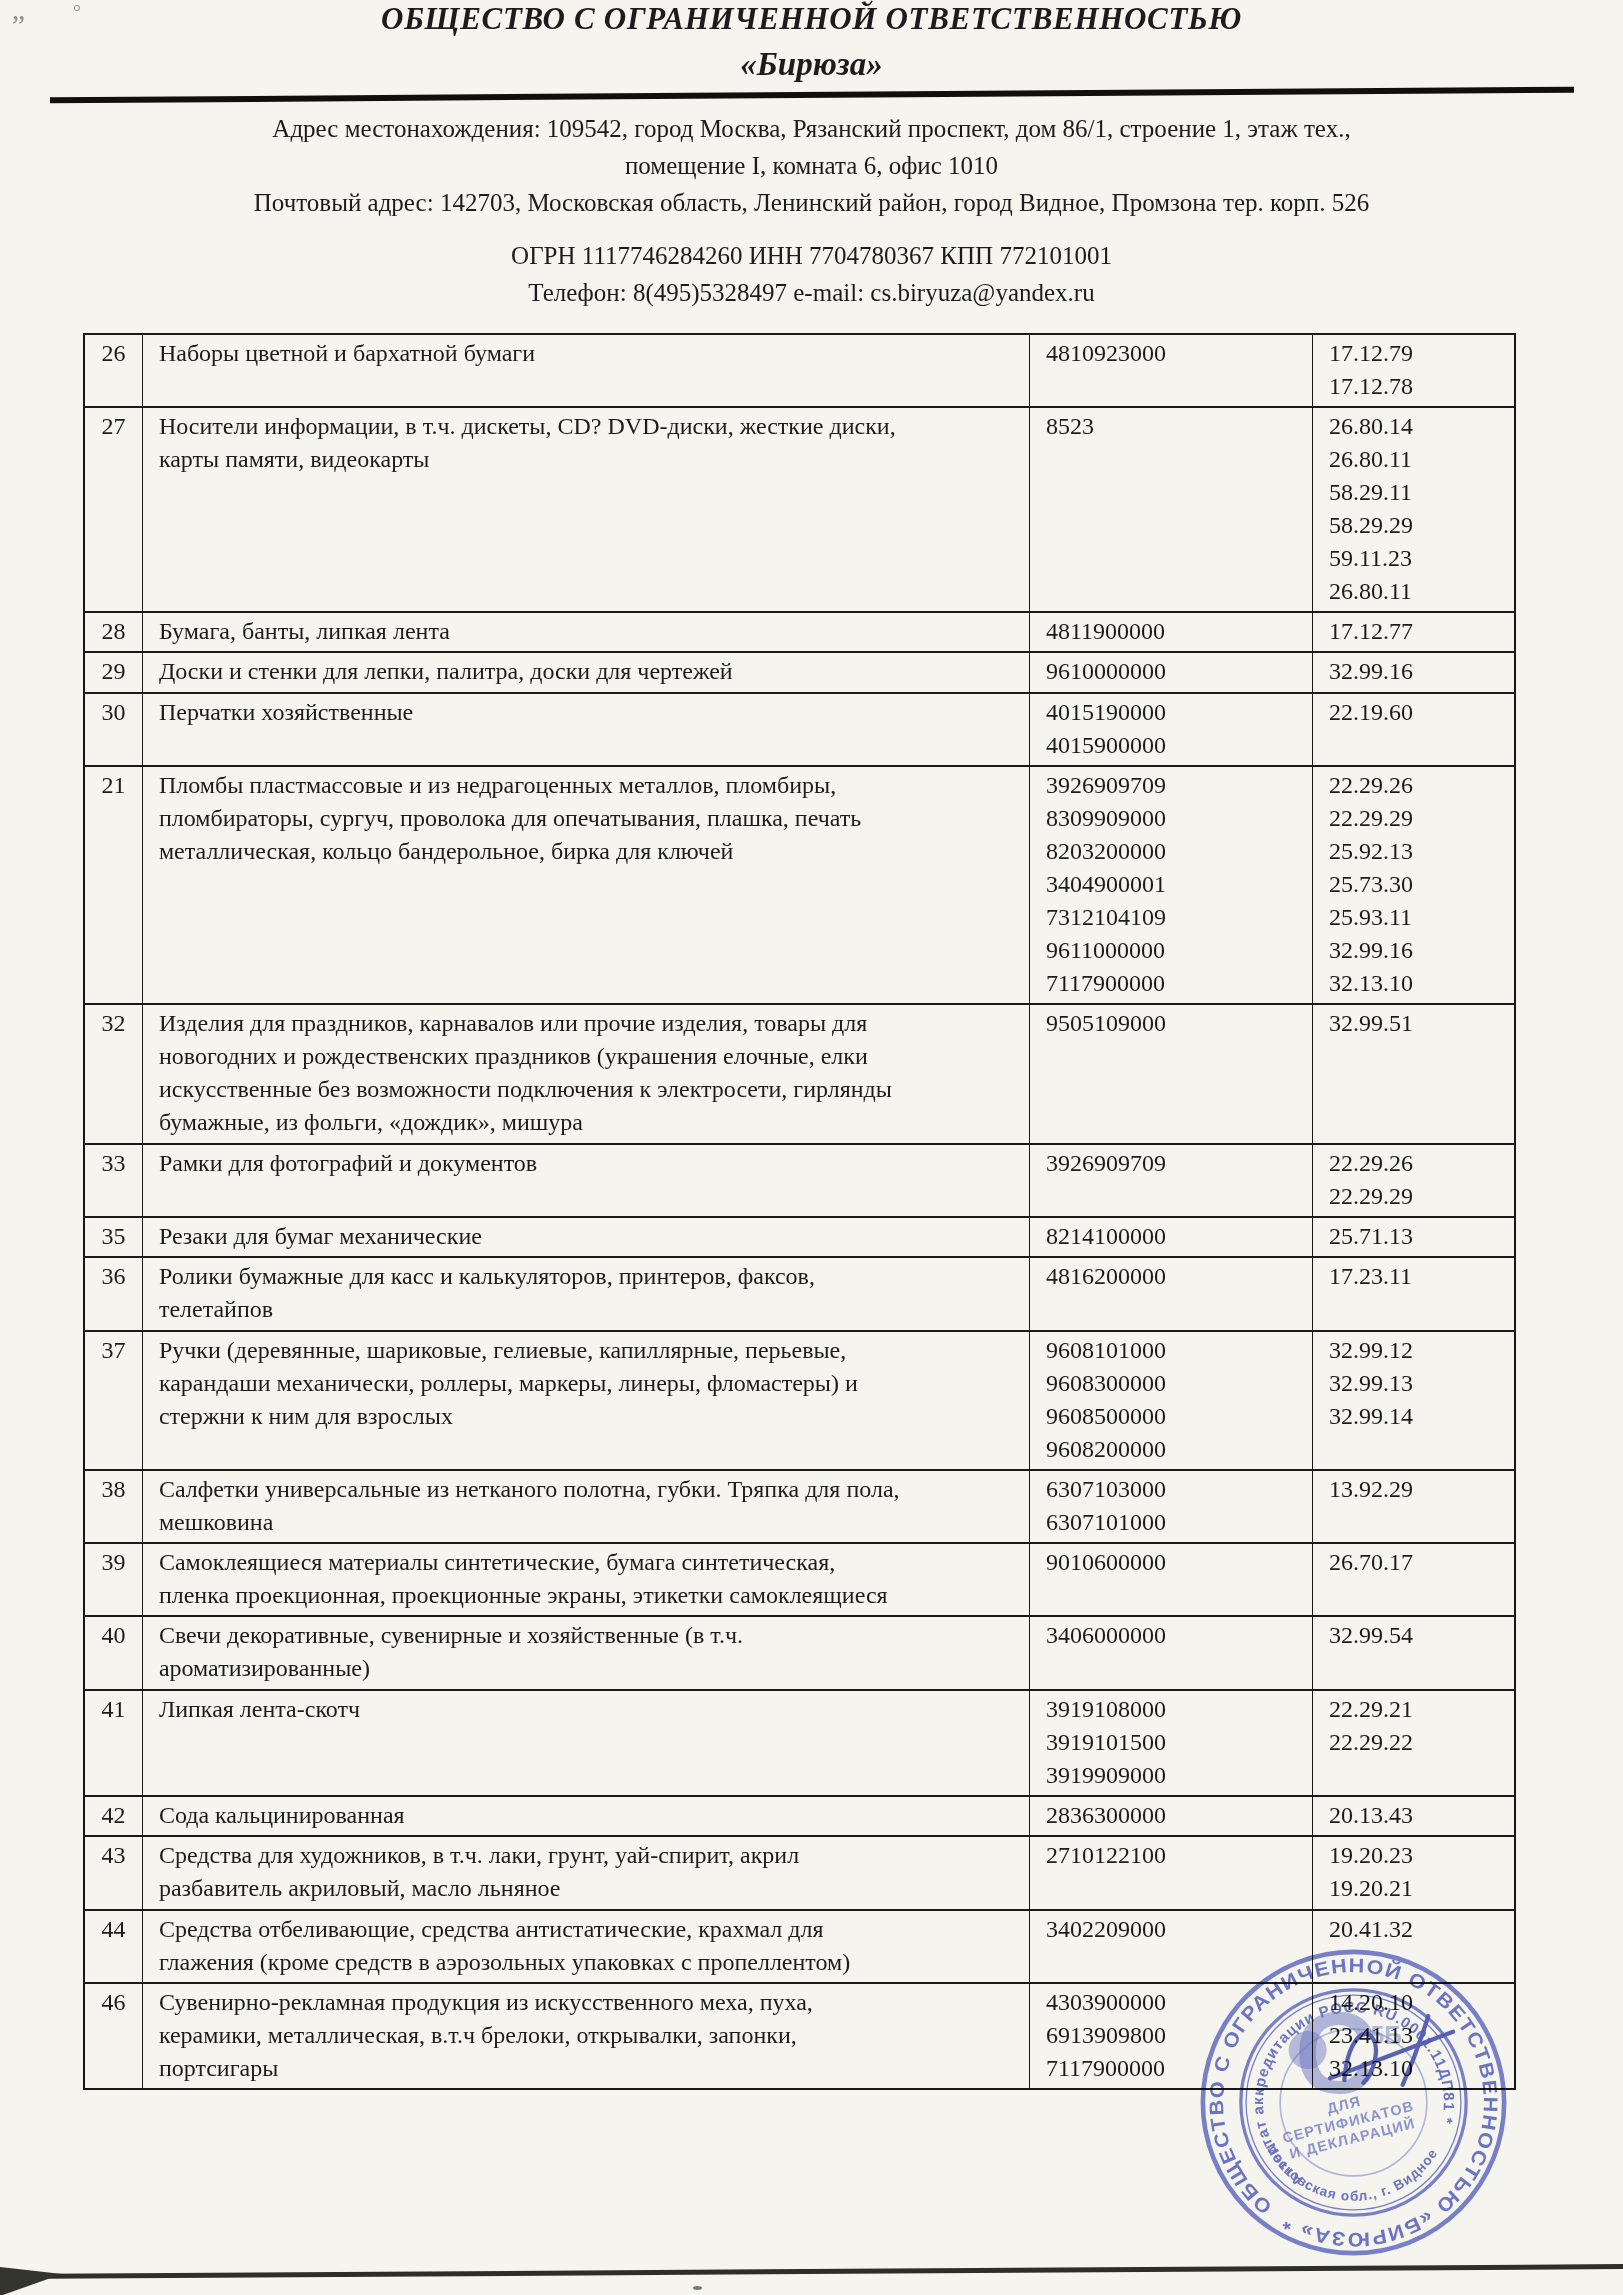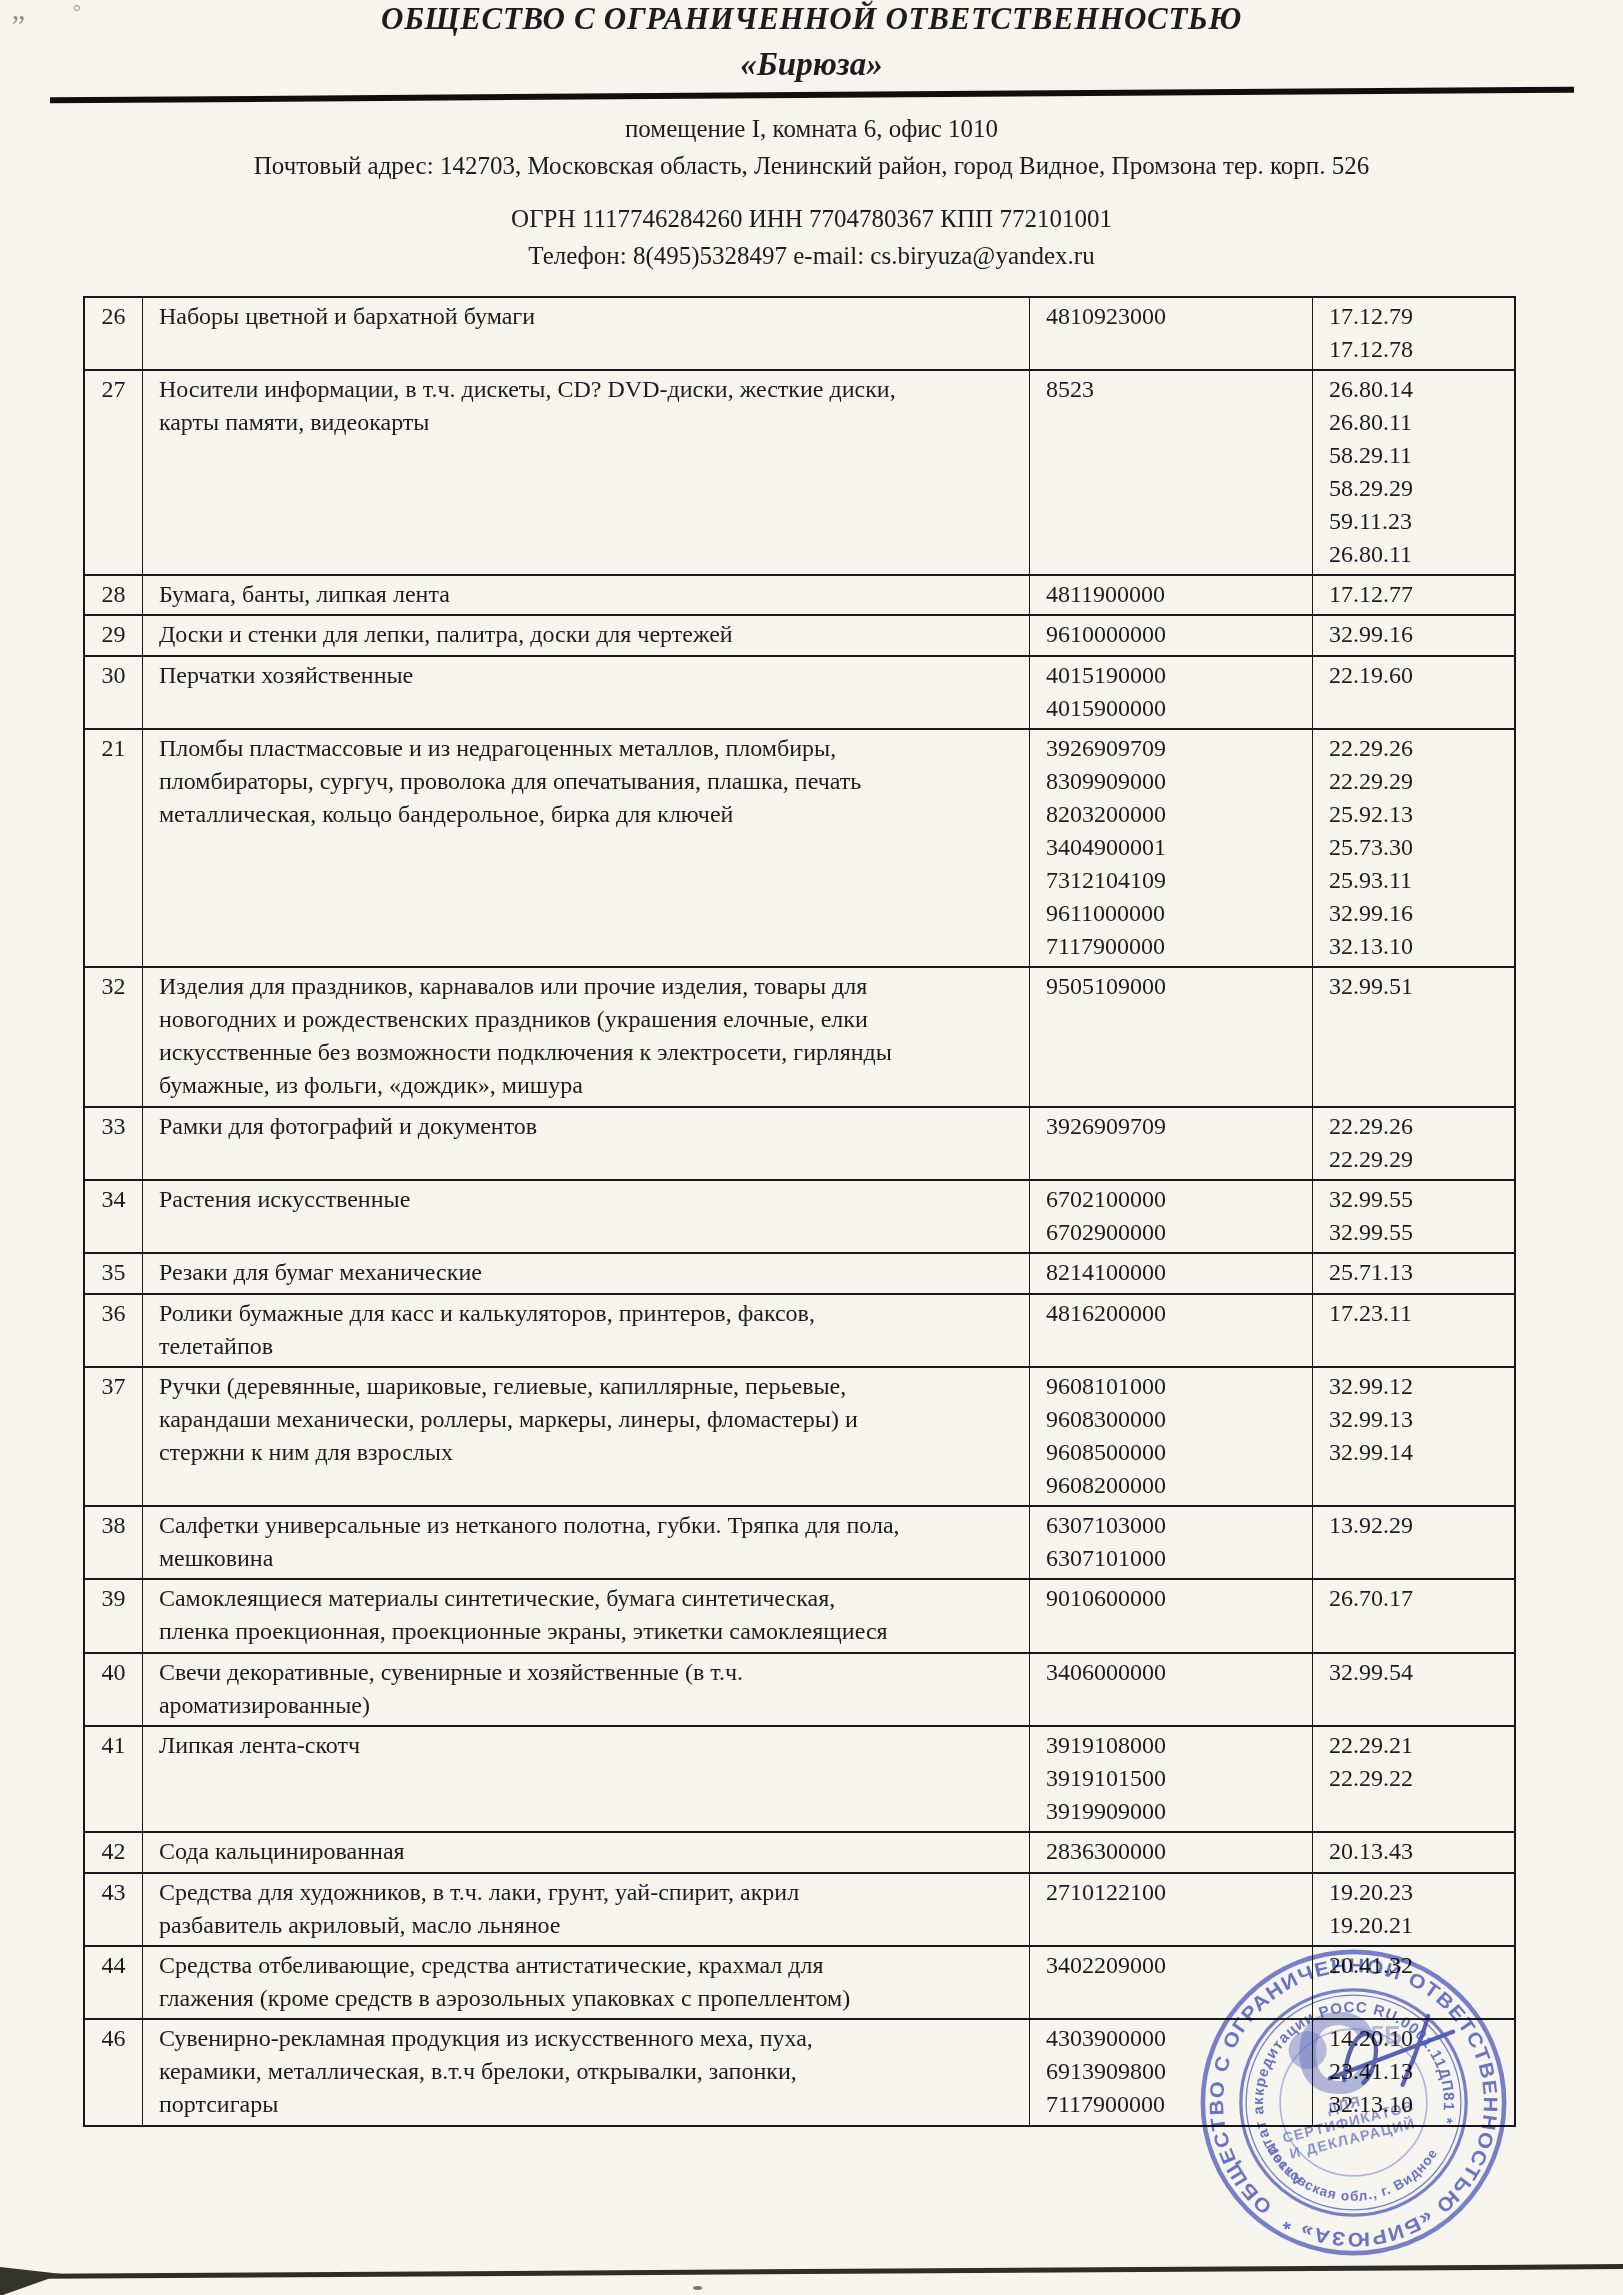--- a/index.html
+++ b/index.html
@@ -60,20 +60,21 @@
 
 <div class="sheet">
 
   <div class="artifact a1">„</div>
   <div class="artifact a2">°</div>
 
   <header>
     <div class="title1">ОБЩЕСТВО С ОГРАНИЧЕННОЙ ОТВЕТСТВЕННОСТЬЮ</div>
     <div class="title2">«Бирюза»</div>
     <div class="rule"></div>
+    <div class="addr">Адрес местонахождения: 109542, город Москва, Рязанский проспект, дом 86/1, строение 1, этаж тех.,</div>
     <div class="addr">помещение I, комната 6, офис 1010</div>
     <div class="addr">Почтовый адрес: 142703, Московская область, Ленинский район, город Видное, Промзона тер. корп. 526</div>
     <div class="addr reg">ОГРН 1117746284260 ИНН 7704780367 КПП 772101001</div>
     <div class="addr">Телефон: 8(495)5328497 e-mail: cs.biryuza@yandex.ru</div>
   </header>
 
   <table class="goods">
     <colgroup>
       <col style="width:58px">
         <col style="width:887px">
@@ -149,28 +150,20 @@
           <td class="c3">32.99.51</td>
         </tr>
         <tr>
           <td class="c0">33</td>
           <td class="c1">Рамки для фотографий и документов</td>
           <td class="c2">3926909709</td>
           <td class="c3">22.29.26
 22.29.29</td>
         </tr>
         <tr>
-          <td class="c0">34</td>
-          <td class="c1">Растения искусственные</td>
-          <td class="c2">6702100000
-6702900000</td>
-          <td class="c3">32.99.55
-32.99.55</td>
-        </tr>
-        <tr>
           <td class="c0">35</td>
           <td class="c1">Резаки для бумаг механические</td>
           <td class="c2">8214100000</td>
           <td class="c3">25.71.13</td>
         </tr>
         <tr>
           <td class="c0">36</td>
           <td class="c1">Ролики бумажные для касс и калькуляторов, принтеров, факсов,
 телетайпов</td>
           <td class="c2">4816200000</td>

